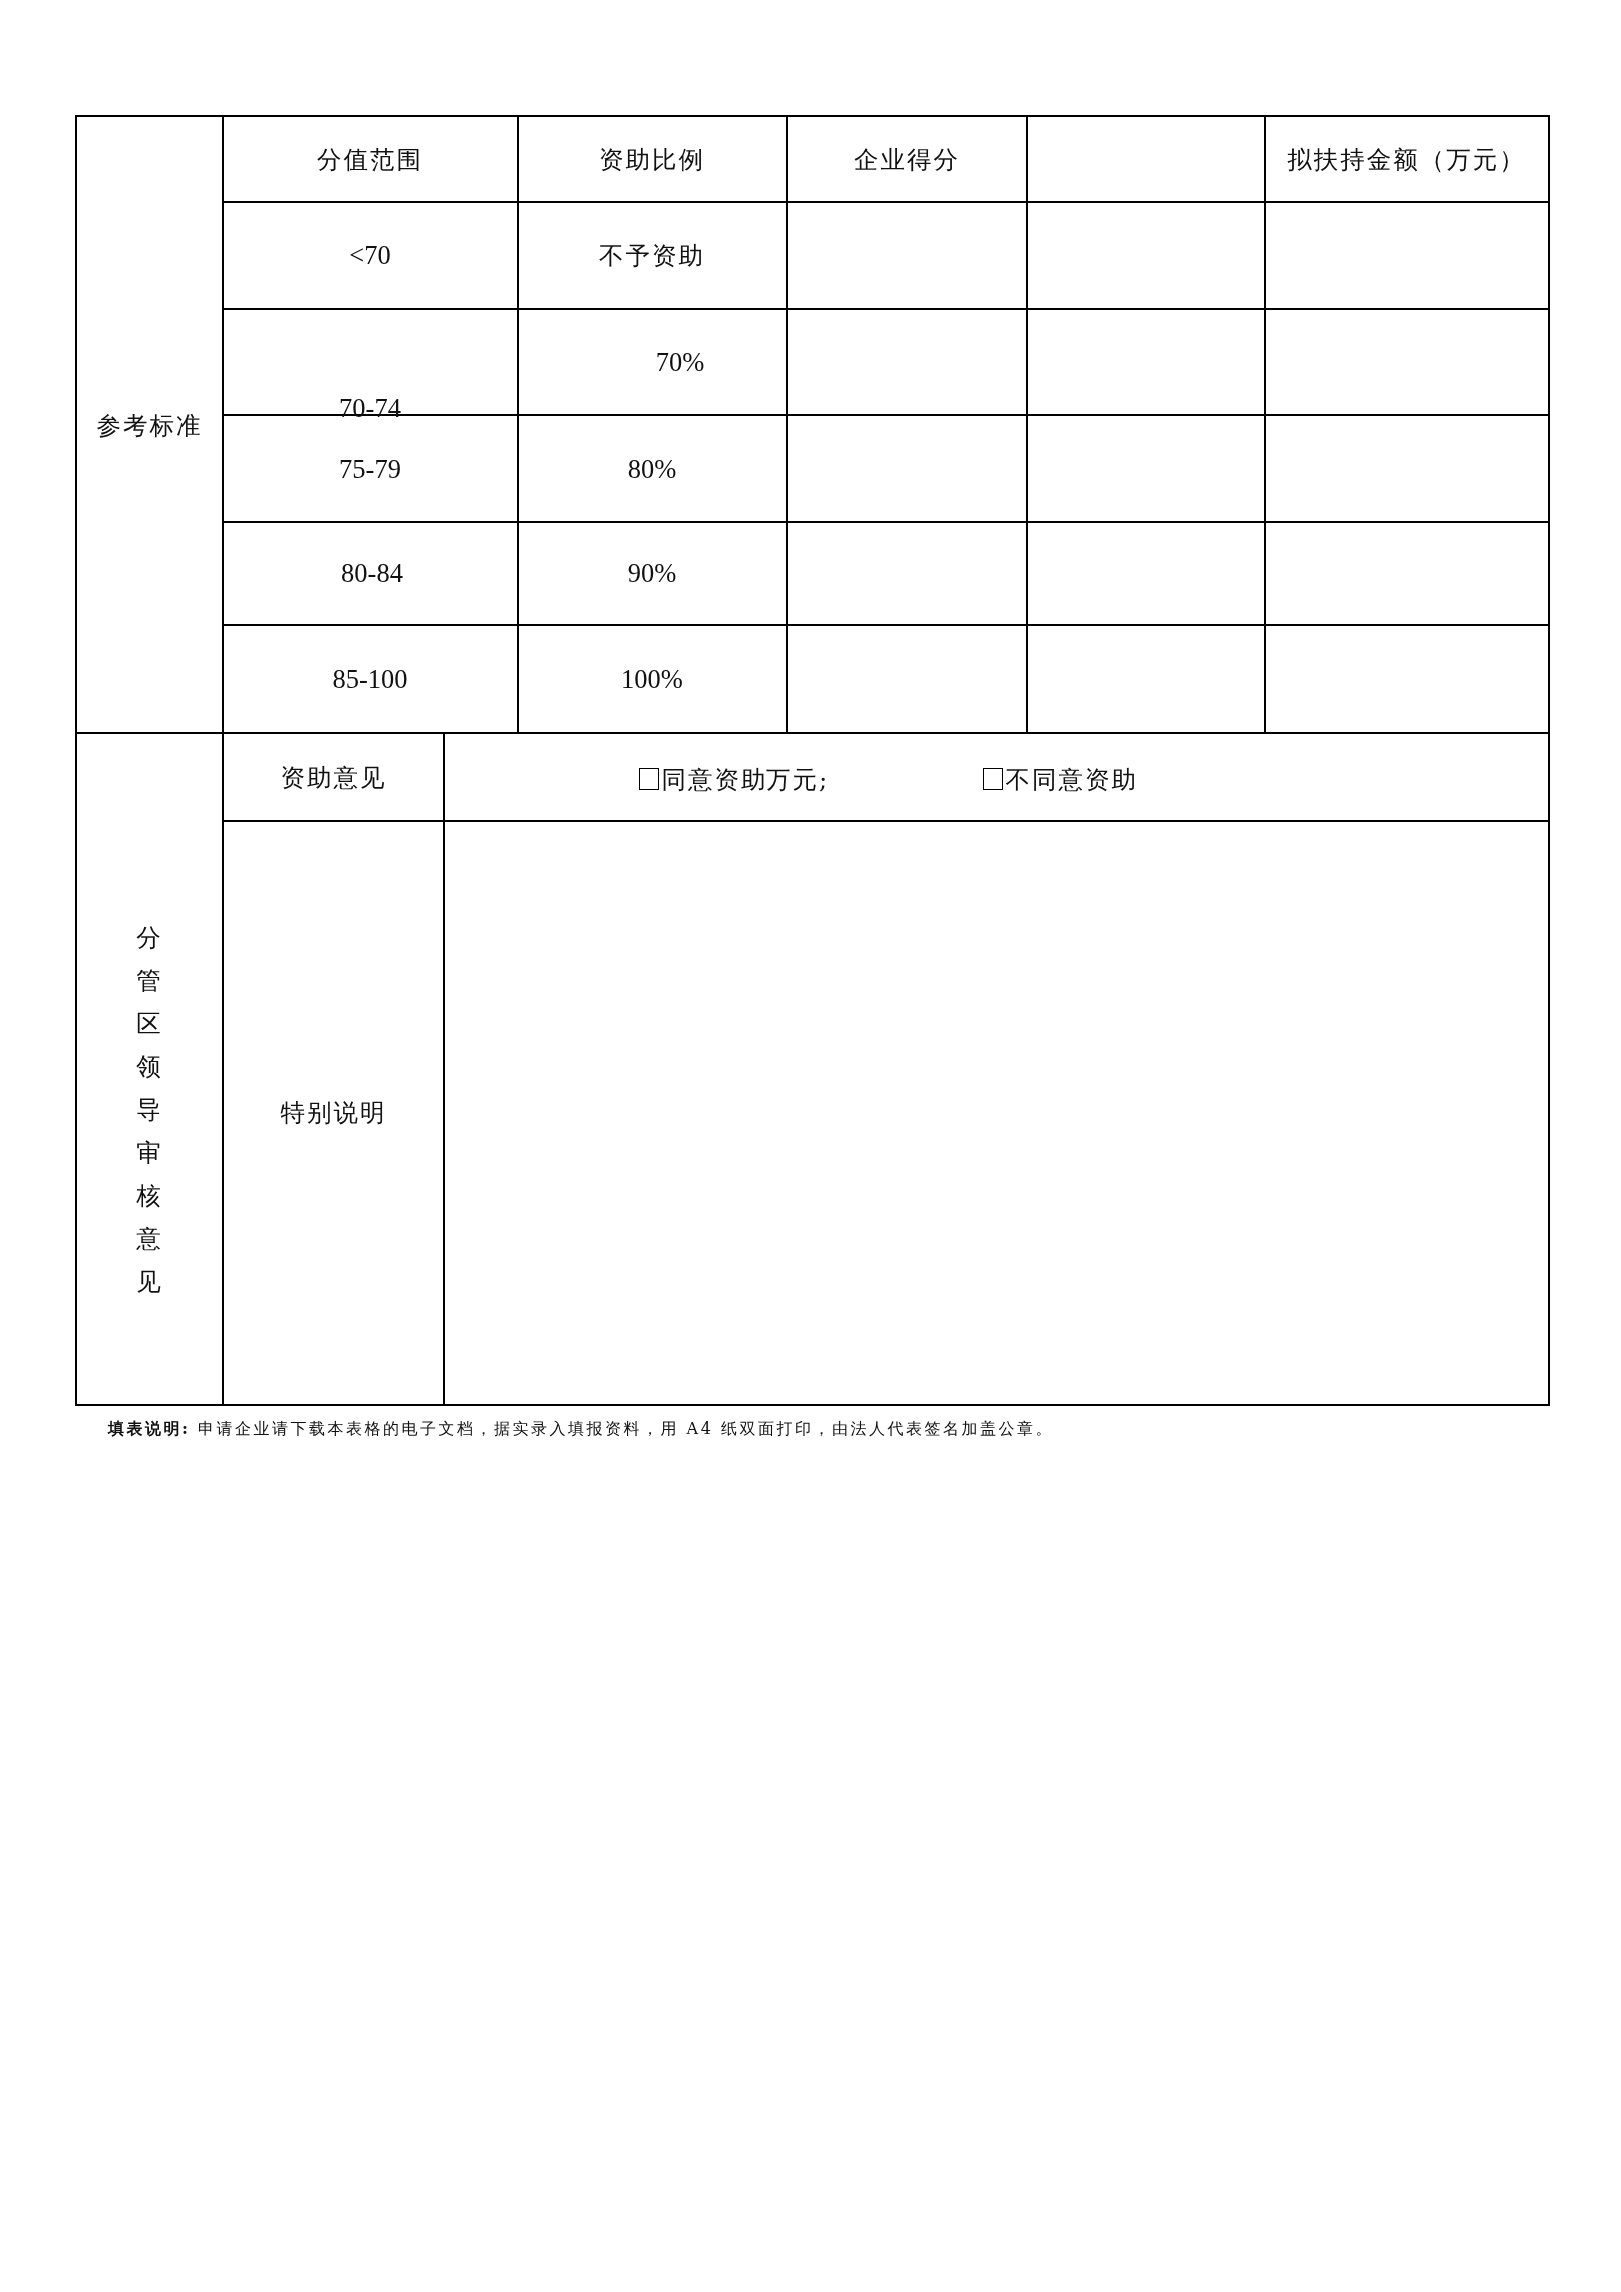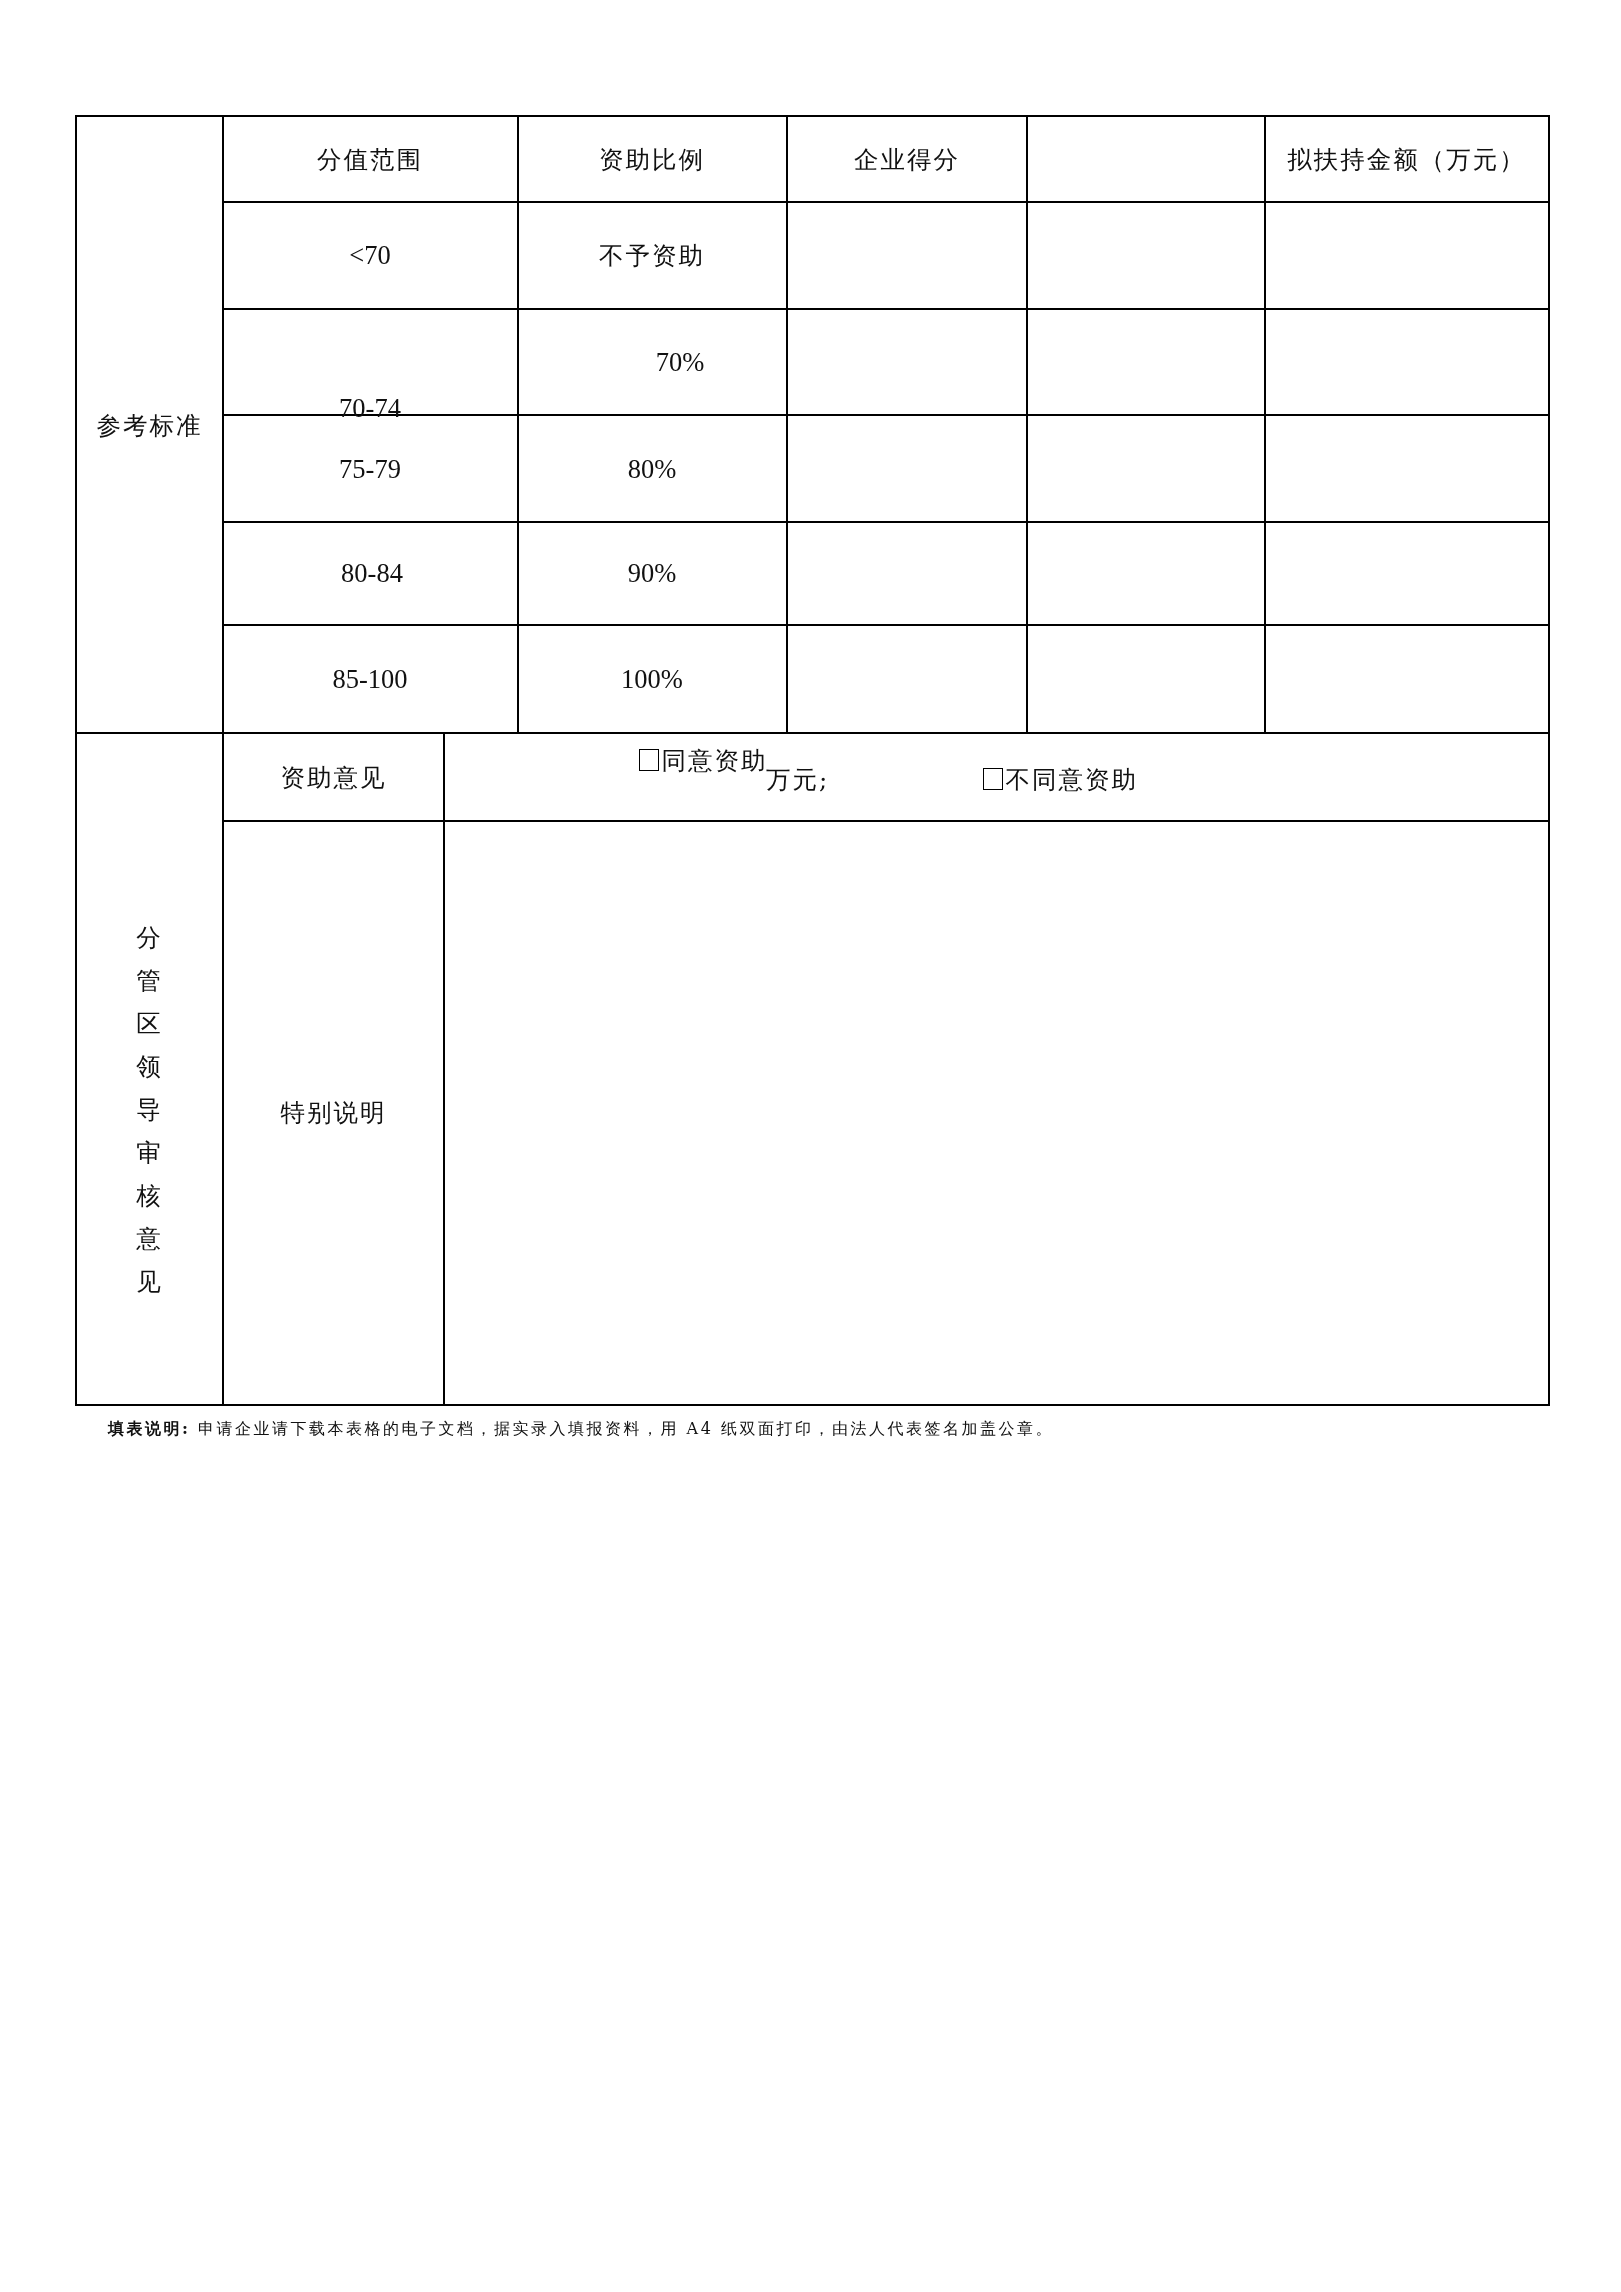--- a/index.html
+++ b/index.html
@@ -87,21 +87,21 @@
     <span>领</span>
     <span>导</span>
     <span>审</span>
     <span>核</span>
     <span>意</span>
     <span>见</span>
   </div>
 
   <div class="cell" style="left:224px; top:734px; width:219px; height:86px;">资助意见</div>
 
-  <div class="opt" style="left:619px; top:744px;padding-left:20px;">
+  <div class="opt" style="left:619px; top:763px;padding-left:20px;">
     <span class="box"></span><span>同意资助</span>
   </div>
   <div class="opt" style="left:766px; top:763px;">万元;</div>
   <div class="opt" style="left:983px; top:763px;">
     <span class="box"></span><span>不同意资助</span>
   </div>
 
   <div class="cell" style="left:224px; top:822px; width:219px; height:581px;">特别说明</div>
   <div class="cell" style="left:445px; top:822px; width:1103px; height:581px;"></div>
 

